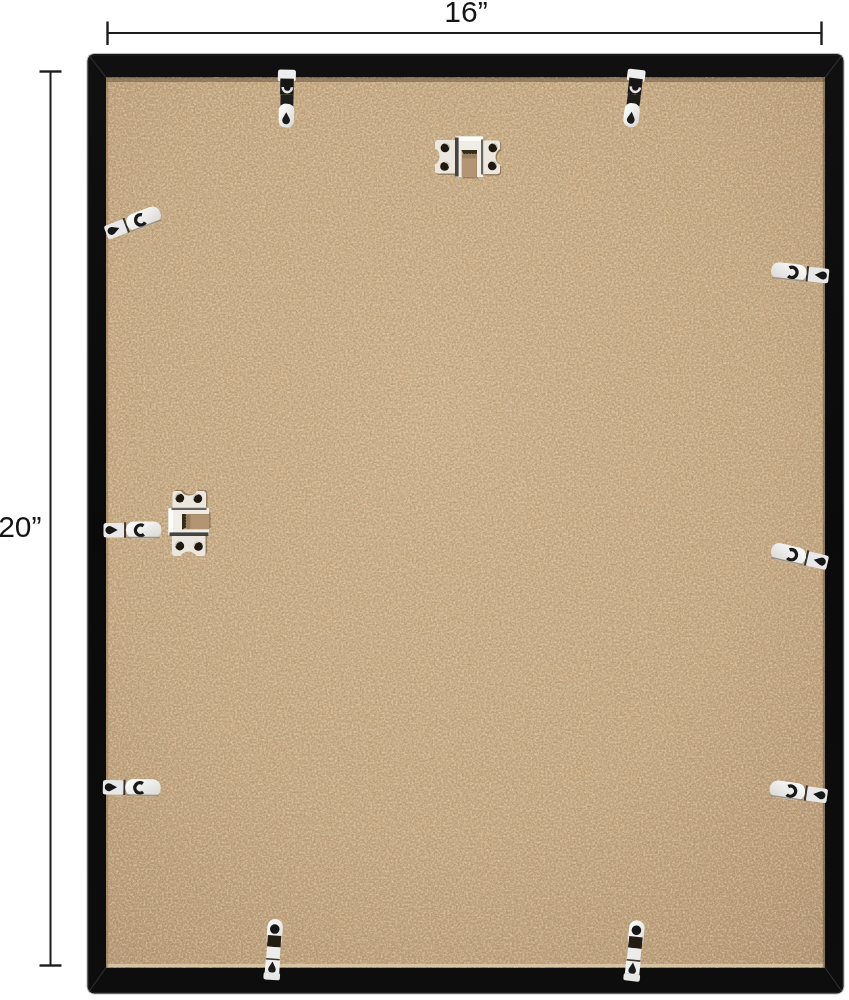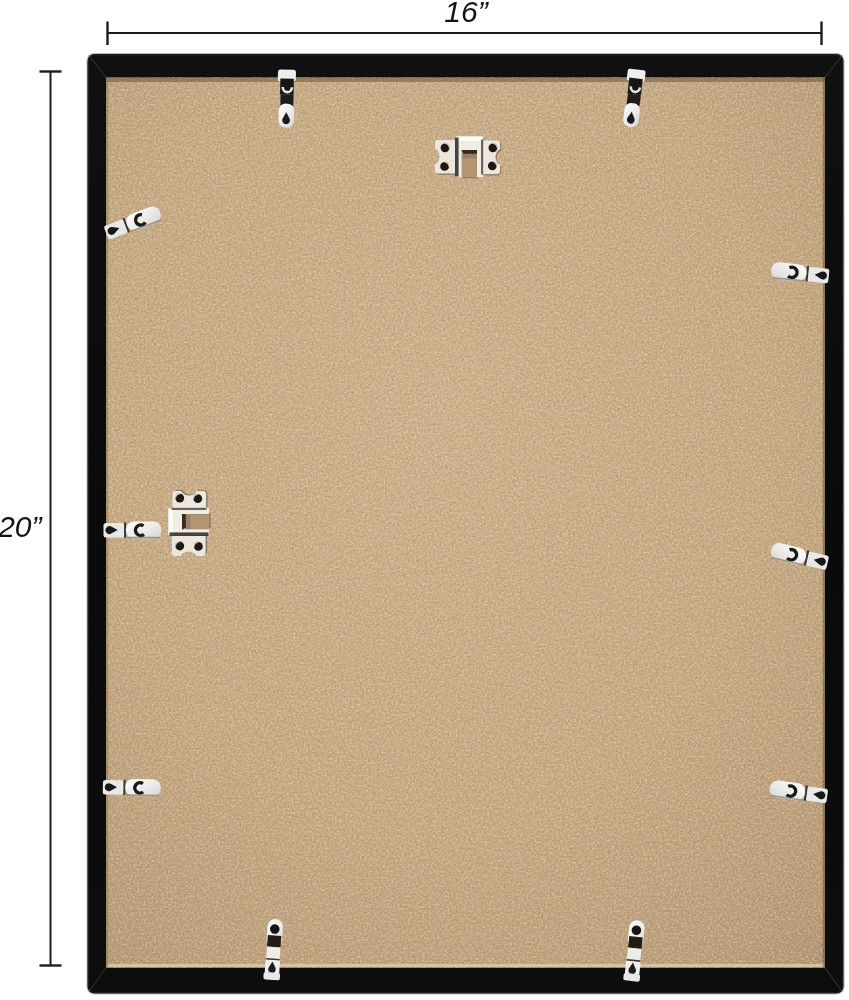--- a/index.html
+++ b/index.html
@@ -1,17 +1,17 @@
 <!DOCTYPE html>
 <html><head>
 <meta charset="utf-8">
 <style>
   html,body{margin:0;padding:0;background:#ffffff;}
   .stage{position:relative;width:849px;height:1000px;background:#ffffff;overflow:hidden;
-         font-family:"Liberation Sans", sans-serif;font-style:italic;}
+         font-family:"Liberation Sans", sans-serif;}
   svg{display:block;}
 </style>
 </head>
 <body>
 <div class="stage">
 <svg width="849" height="1000" viewBox="0 0 849 1000" xmlns="http://www.w3.org/2000/svg">
   <defs>
     <linearGradient id="railtop" x1="0" y1="0" x2="0" y2="1">
       <stop offset="0" stop-color="#101010"></stop>
       <stop offset="0.5" stop-color="#0a0a0a"></stop>

